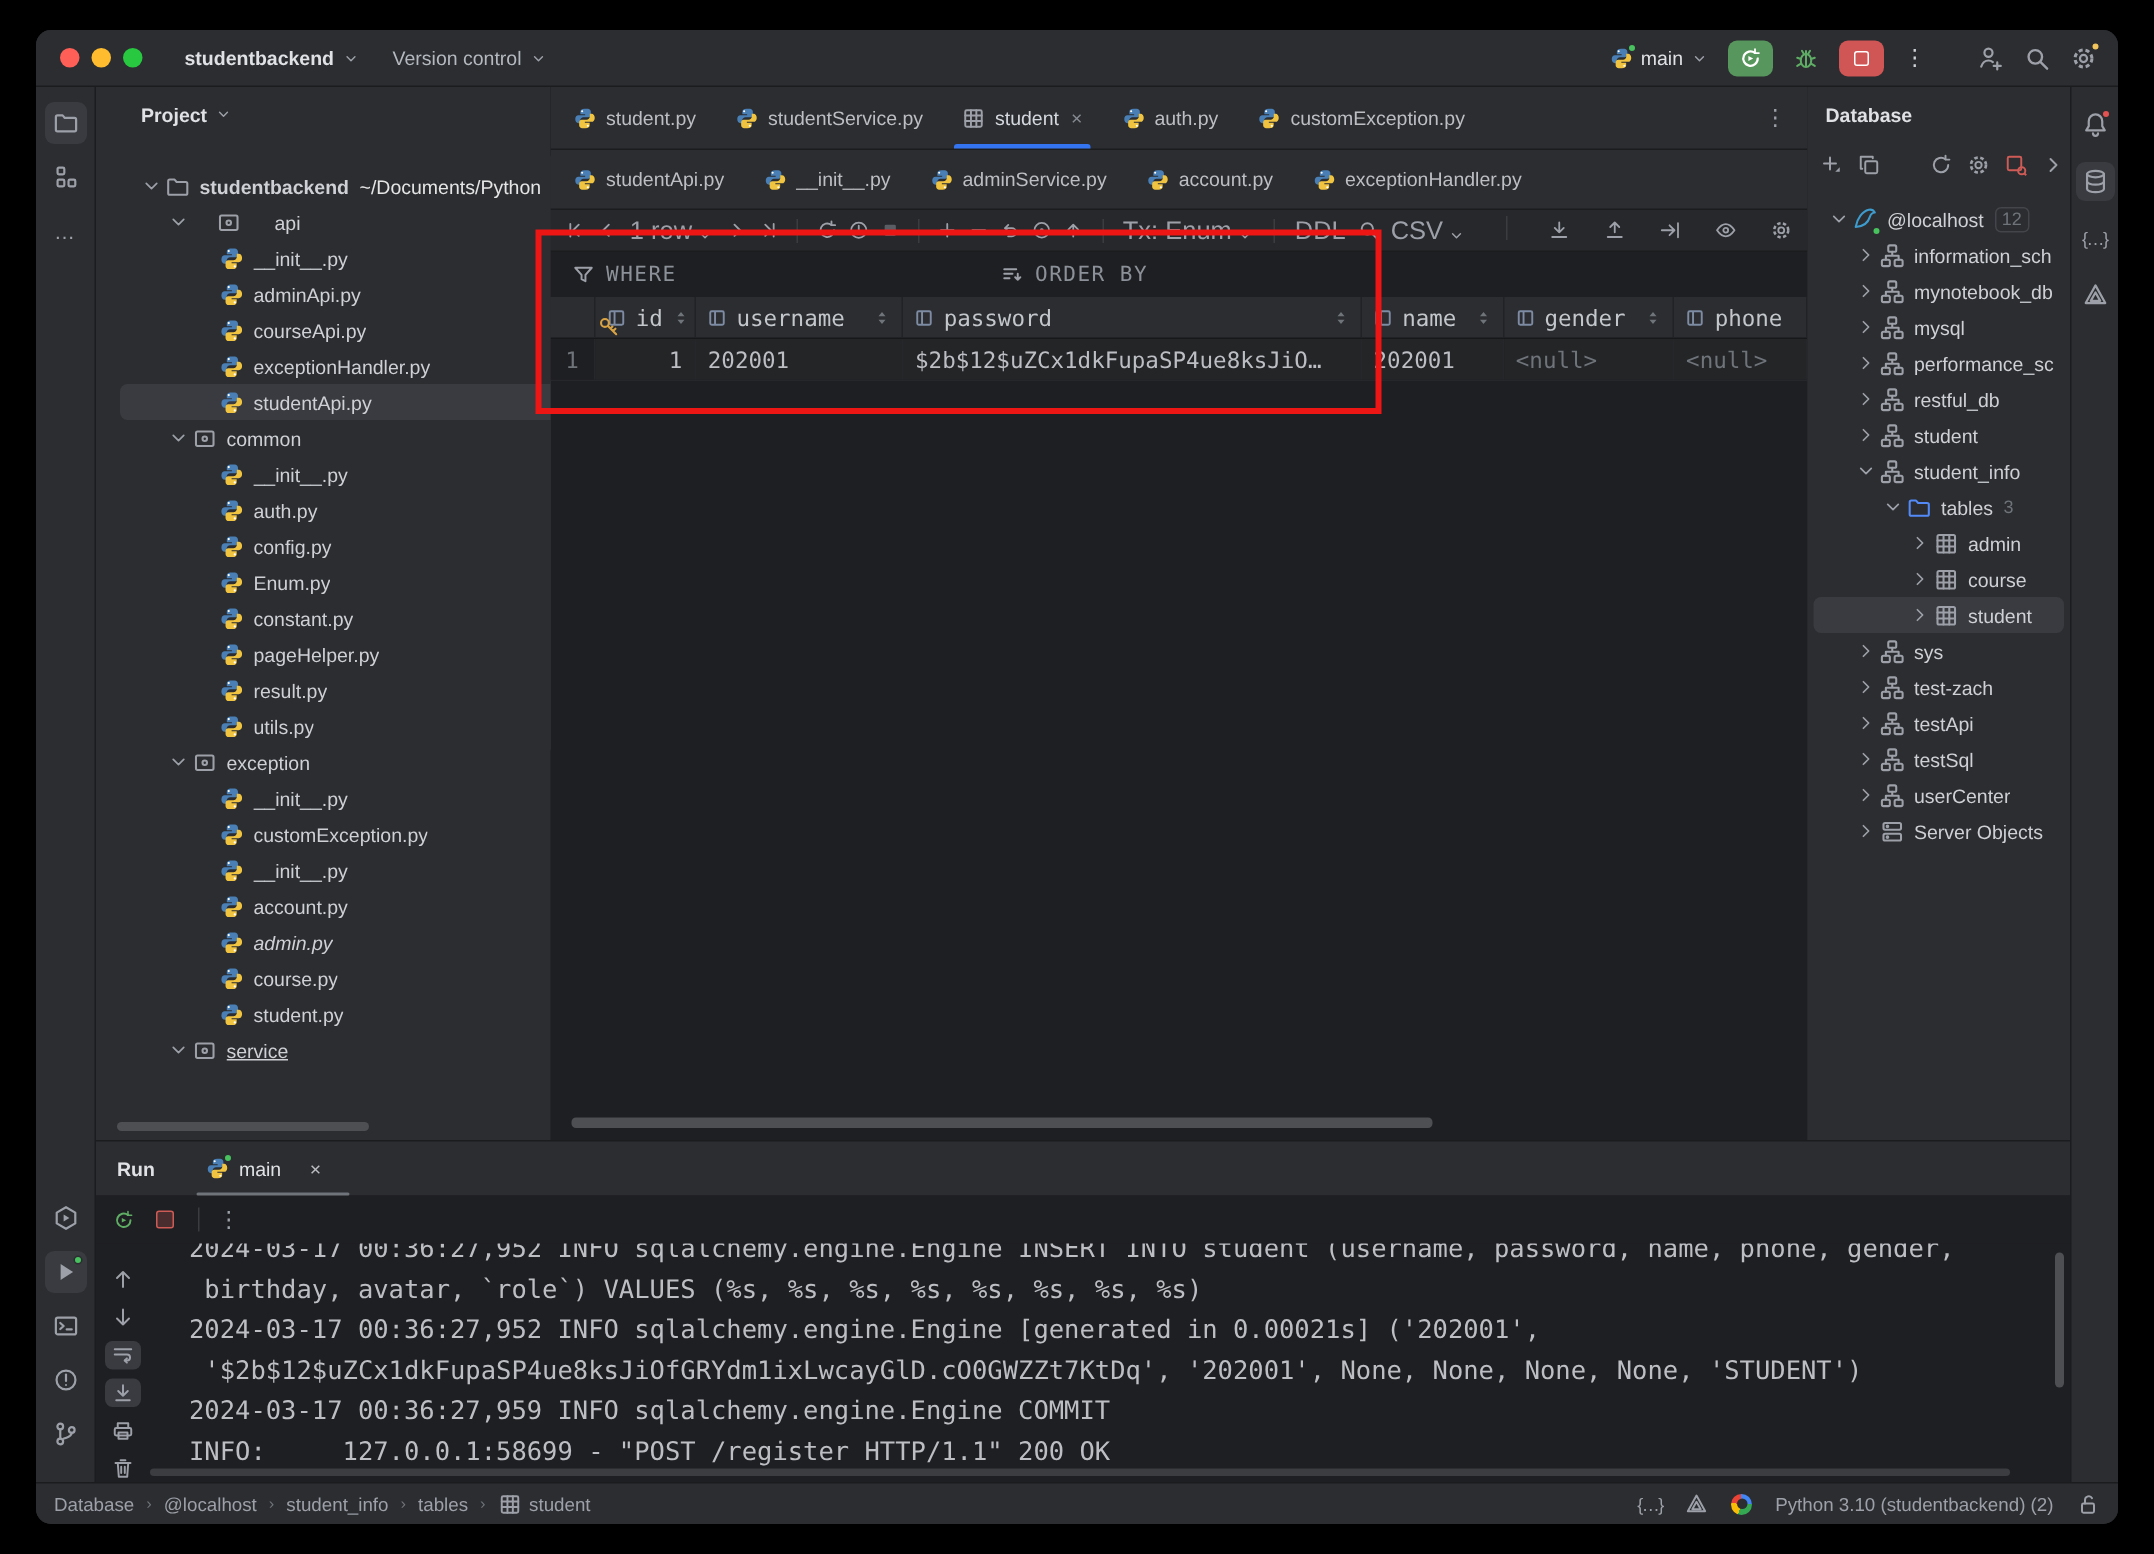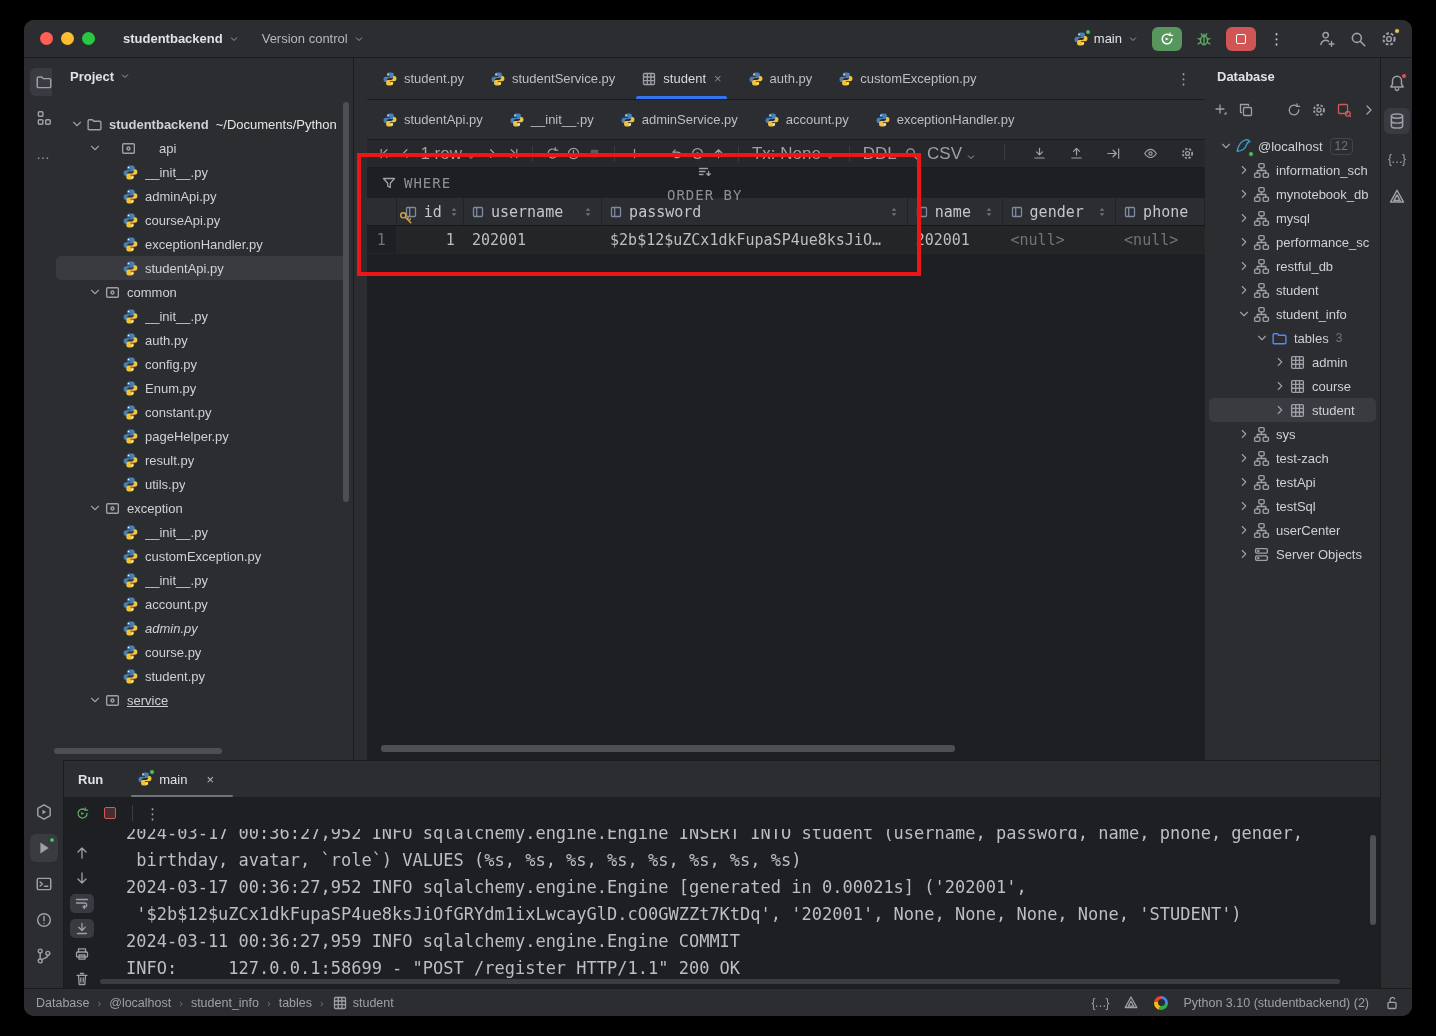--- a/index.html
+++ b/index.html
@@ -38,21 +38,21 @@
               border-right:1px solid #1b1c1e;display:flex;flex-direction:column;align-items:center;padding-top:10px;}
   .strip-btn{width:28px;height:28px;border-radius:6px;display:flex;align-items:center;justify-content:center;margin-bottom:8px;position:relative;}
   .strip-btn.active{background:#393b40;}
   .strip-bottom{position:absolute;bottom:10px;left:0;width:40px;display:flex;flex-direction:column;align-items:center;}
   .right-strip{position:absolute;right:0;top:38px;width:32px;height:930px;background:#2b2d30;
                border-left:1px solid #1b1c1e;display:flex;flex-direction:column;align-items:center;padding-top:12px;}
   .right-strip .strip-btn{width:26px;height:26px;margin-bottom:12px;}
   .braces{color:#9da0a8;font-size:12px;letter-spacing:-1px;}
 
   
-  .project-panel{position:absolute;left:28px;top:38px;width:302px;height:702px;background:#2b2d30;
+  .project-panel{position:absolute;left:52px;top:38px;width:302px;height:702px;background:#2b2d30;
                  border-right:1px solid #1b1c1e;overflow:hidden;}
   .panel-header{height:36px;display:flex;align-items:center;padding-left:18px;color:#dfe1e5;
                 font-size:13px;font-weight:700;gap:5px;}
   .tree{padding-top:18px;}
   .tree-row{height:24px;display:flex;align-items:center;font-size:13px;color:#ced0d6;
             white-space:nowrap;margin:0 4px;border-radius:5px;}
   .tree-row.selected{background:#393b40;}
   .chev{width:18px;height:16px;display:inline-flex;align-items:center;justify-content:center;flex-shrink:0;}
   .chev svg{width:14px;height:14px;}
   .chev.down svg{transform:rotate(90deg);}
@@ -80,21 +80,21 @@
   .gt-sep{width:1px;height:16px;background:#3a3c3f;margin:0 7px;}
   .gt-label{display:flex;align-items:center;gap:3px;padding:0 3px;white-space:nowrap;}
   .gt-right{margin-left:auto;display:flex;align-items:flex-start;gap:17px;}
   .gt-ic{width:20px;height:20px;display:flex;align-items:center;justify-content:center;}
   .gt-ic svg{width:15px;height:15px;}
 
   .filter-row{height:30px;background:#1e1f22;display:flex;align-items:center;position:relative;
               font-family:"DejaVu Sans Mono",monospace;font-size:14px;color:#8c9199;letter-spacing:1px;}
   .filter-item{display:flex;align-items:center;gap:7px;}
   .filter-item.where{margin-left:14px;}
-  .filter-item.orderby{position:absolute;left:300px;flex-direction:column;}
+  .filter-item.orderby{position:absolute;left:300px;}
 
   .grid-header{height:28px;background:#2b2d30;display:flex;border-bottom:1px solid #17181a;}
   .gh-cell{display:flex;align-items:center;gap:5px;padding:0 6px;border-right:1px solid #212225;
            font-family:"DejaVu Sans Mono",monospace;font-size:15px;color:#c3c6cb;overflow:hidden;white-space:nowrap;}
   .gh-cell .sort{margin-left:auto;}
   .grid-row{height:28px;display:flex;border-bottom:1px solid #26272a;}
   .gr-cell{display:flex;align-items:center;padding:0 8px;border-right:1px solid #26272a;background:#232527;
            font-family:"DejaVu Sans Mono",monospace;font-size:15px;color:#bcbec4;overflow:hidden;white-space:nowrap;}
   .gr-cell.rownum{background:#1e1f22;color:#6f737a;justify-content:center;padding:0 2px;}
   .gr-cell.num{justify-content:flex-end;}
@@ -755,21 +755,21 @@
               <circle cx="8" cy="8" r="1.4" fill="#9da0a8" stroke="none"></circle>
             </svg>
           </span>
         <span class="gt-ic">
             <svg viewBox="0 0 16 16" fill="none" stroke="#9da0a8" stroke-width="1.3" stroke-linecap="round" stroke-linejoin="round">
               <path d="M8 12.5V4M4.5 7.5L8 4l3.5 3.5"></path>
             </svg>
           </span>
         <span class="gt-sep"></span>
         <span class="gt-label">
-          <span>Tx: None</span>
+          <span>Tx: Enum</span>
           <span class="caret"><svg viewBox="0 0 16 16" fill="none" stroke="#9da0a8" stroke-width="1.3" stroke-linecap="round" stroke-linejoin="round">
                 <path d="M4.5 6.5L8 10l3.5-3.5"></path>
               </svg></span>
         </span>
         <span class="gt-sep"></span>
         <span class="gt-label">
             <span>DDL</span>
           </span>
         <span class="gt-ic">
             <svg viewBox="0 0 16 16" fill="none" stroke="#9da0a8" stroke-width="1.4" stroke-linecap="round">
@@ -1321,21 +1321,21 @@
                 </svg>
               </span>
             </div>
         </div>
         <div class="console">
           <div class="console-inner" id="console-lines">
               <div class="console-line">2024-03-17 00:36:27,952 INFO sqlalchemy.engine.Engine INSERT INTO student (username, password, name, phone, gender,</div>
               <div class="console-line"> birthday, avatar, `role`) VALUES (%s, %s, %s, %s, %s, %s, %s, %s)</div>
               <div class="console-line">2024-03-17 00:36:27,952 INFO sqlalchemy.engine.Engine [generated in 0.00021s] ('202001',</div>
               <div class="console-line"> '$2b$12$uZCx1dkFupaSP4ue8ksJiOfGRYdm1ixLwcayGlD.cO0GWZZt7KtDq', '202001', None, None, None, None, 'STUDENT')</div>
-              <div class="console-line">2024-03-11 00:36:27,959 INFO sqlalchemy.engine.Engine COMMIT</div>
+              <div class="console-line">2024-03-17 00:36:27,959 INFO sqlalchemy.engine.Engine COMMIT</div>
               <div class="console-line">INFO:     127.0.0.1:58699 - "POST /register HTTP/1.1" 200 OK</div>
             </div>
         </div>
         <div class="scroll-thumb" style="right:4px;top:6px;width:6px;height:90px;"></div>
       </div>
       <div class="scroll-thumb" style="left:36px;bottom:4px;height:5px;width:1240px;background:#3b3d40;"></div>
     </div>
 
     <div class="statusbar">
       <div class="crumbs" id="status-crumbs">

